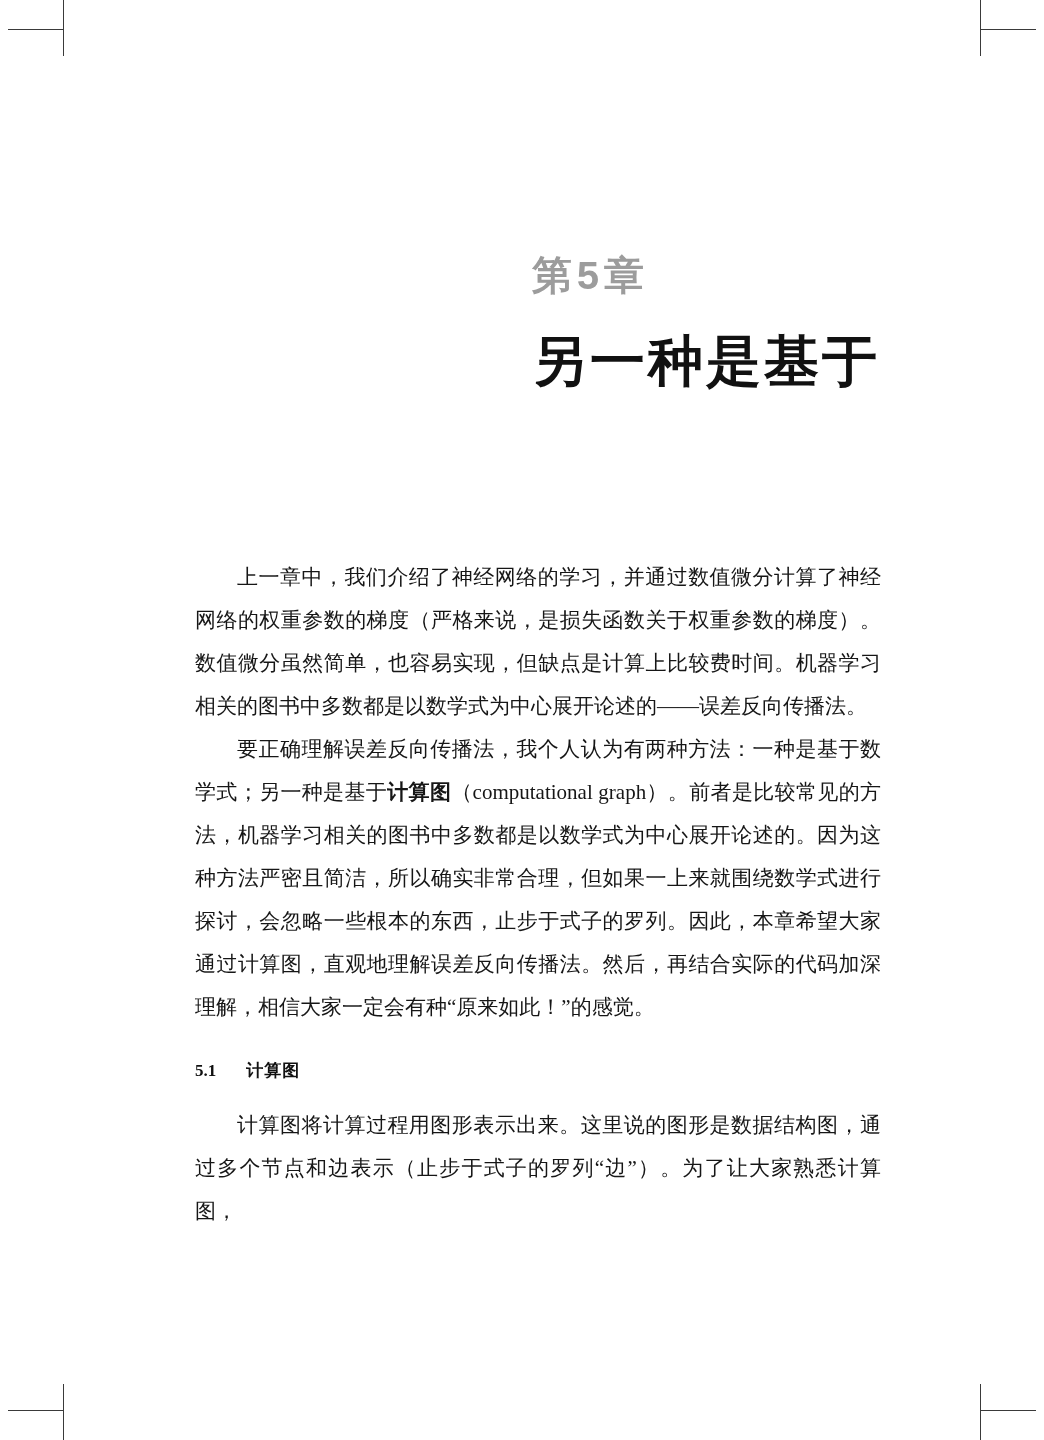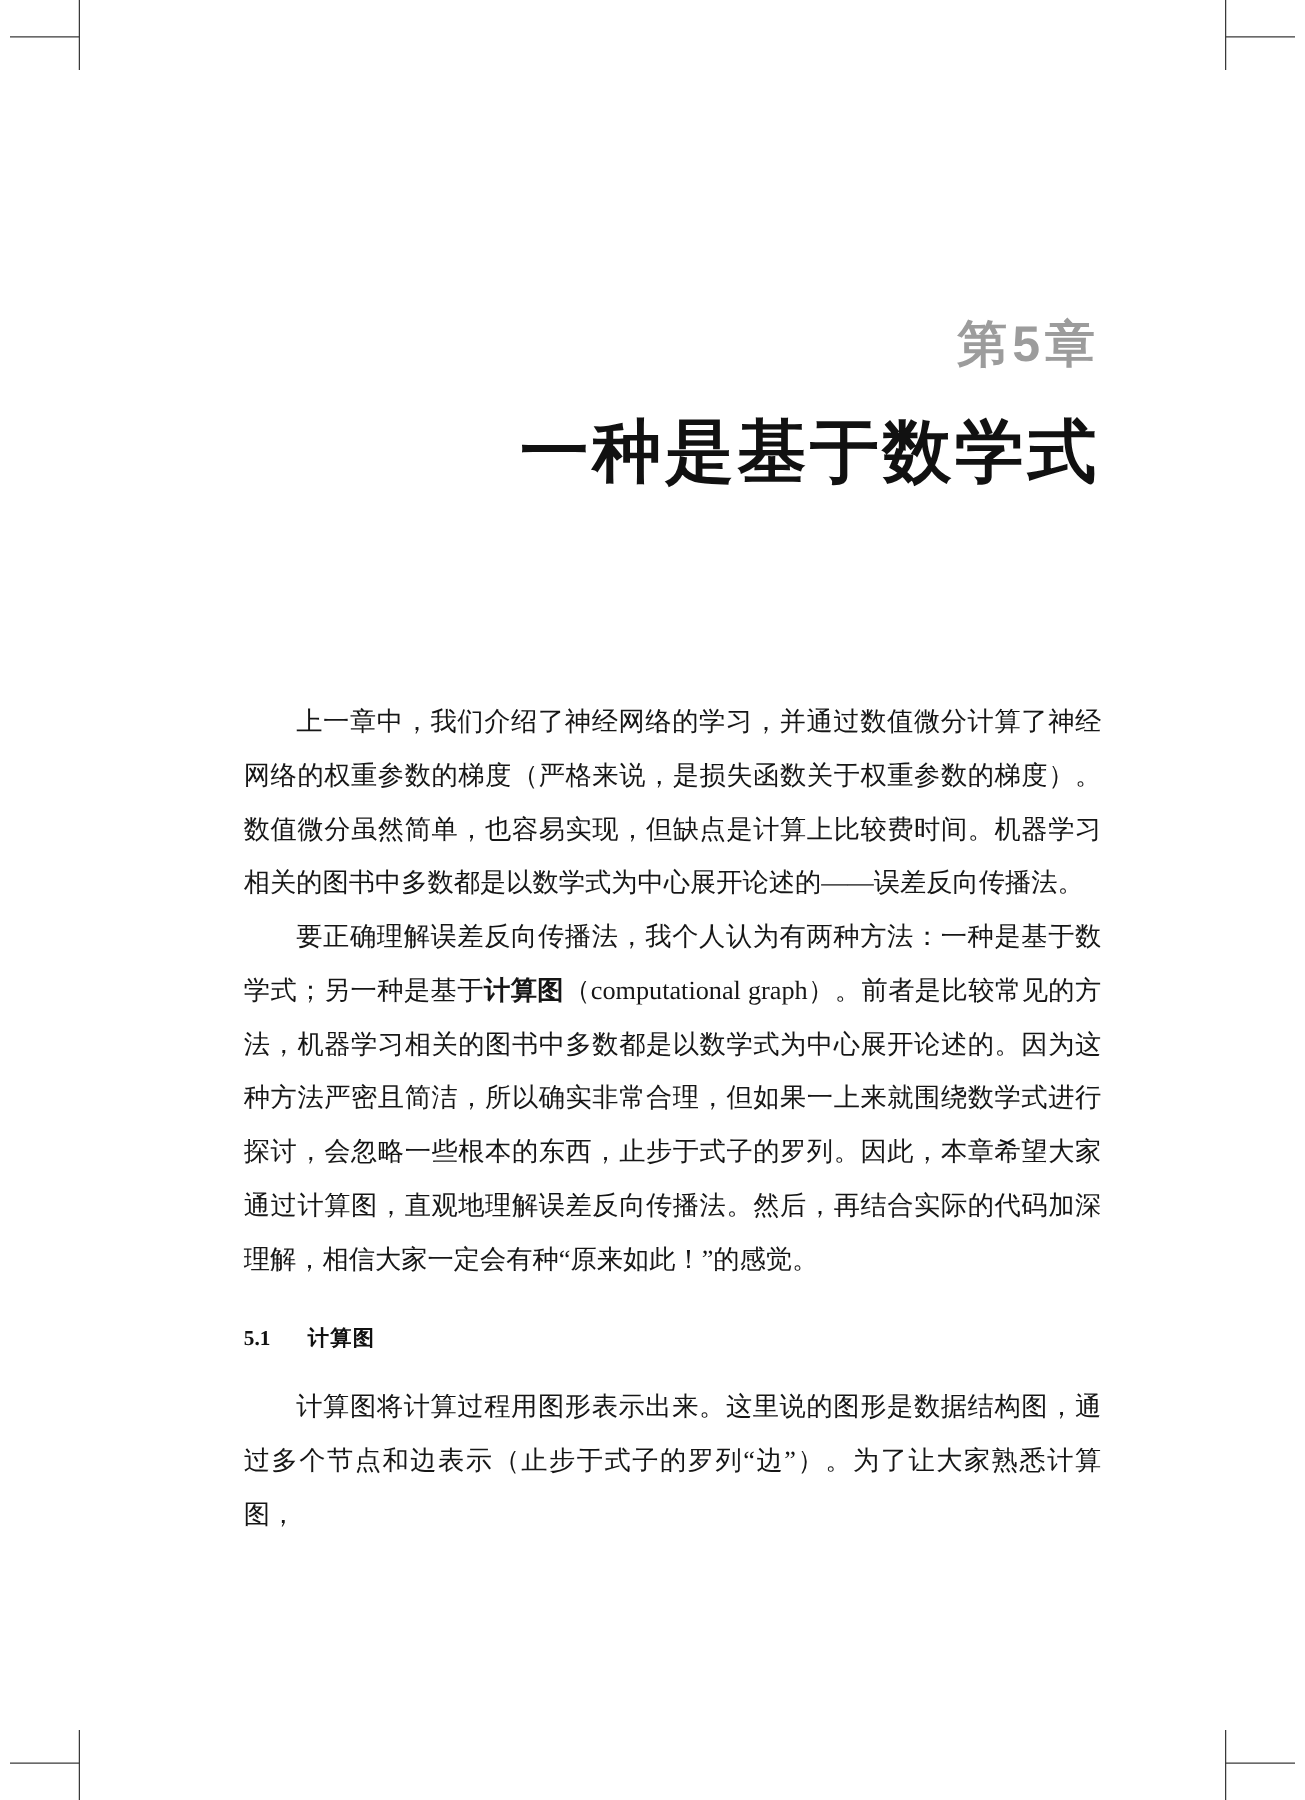--- a/index.html
+++ b/index.html
@@ -26,22 +26,21 @@
   .bl-v { left: 63px; top: 1384px; }
   .bl-h { left: 8px; top: 1410px; }
   .br-v { left: 980px; top: 1384px; }
   .br-h { left: 980px; top: 1410px; }
 
   
   .chapter-block {
     position: absolute;
     top: 248px;
     right: 164px;
-    text-align: right;
-    font-family: Liberation Sans, sans-serif;
+    font-family: Liberation Mono, monospace;
   }
   .chapter-label {
     font-size: 40px;
     font-weight: 700;
     letter-spacing: 4px;
     color: #9c9c9c;
   }
   .chapter-title {
     margin-top: 22px;
     font-size: 55px;
@@ -96,21 +95,21 @@
   <div class="crop h tl-h"></div>
   <div class="crop v tr-v"></div>
   <div class="crop h tr-h"></div>
   <div class="crop v bl-v"></div>
   <div class="crop h bl-h"></div>
   <div class="crop v br-v"></div>
   <div class="crop h br-h"></div>
 
   <div class="chapter-block">
     <div class="chapter-label" style="color: rgb(156, 156, 156);">第5章</div>
-    <div class="chapter-title">一种是基于数学式</div>
+    <div class="chapter-title">另一种是基于</div>
   </div>
 
   <div class="body-block">
 
     <p class="para">上一章中，我们介绍了神经网络的学习，并通过数值微分计算了神经网络的权重参数的梯度（严格来说，是损失函数关于权重参数的梯度）。数值微分虽然简单，也容易实现，但缺点是计算上比较费时间。机器学习相关的图书中多数都是以数学式为中心展开论述的——误差反向传播法。</p>
 
     <p class="para"><span>要正确理解误差反向传播法，我个人认为有两种方法：一种是基于数学式；另一种是基于</span><span class="b">计算图</span><span>（computational graph）。前者是比较常见的方法，机器学习相关的图书中多数都是以数学式为中心展开论述的。因为这种方法严密且简洁，所以确实非常合理，但如果一上来就围绕数学式进行探讨，会忽略一些根本的东西，止步于式子的罗列。因此，本章希望大家通过计算图，直观地理解误差反向传播法。然后，再结合实际的代码加深理解，相信大家一定会有种“原来如此！”的感觉。</span></p>
 
 
     <h2 class="section-heading"><span class="section-number">5.1</span><span class="section-title">计算图</span></h2>

